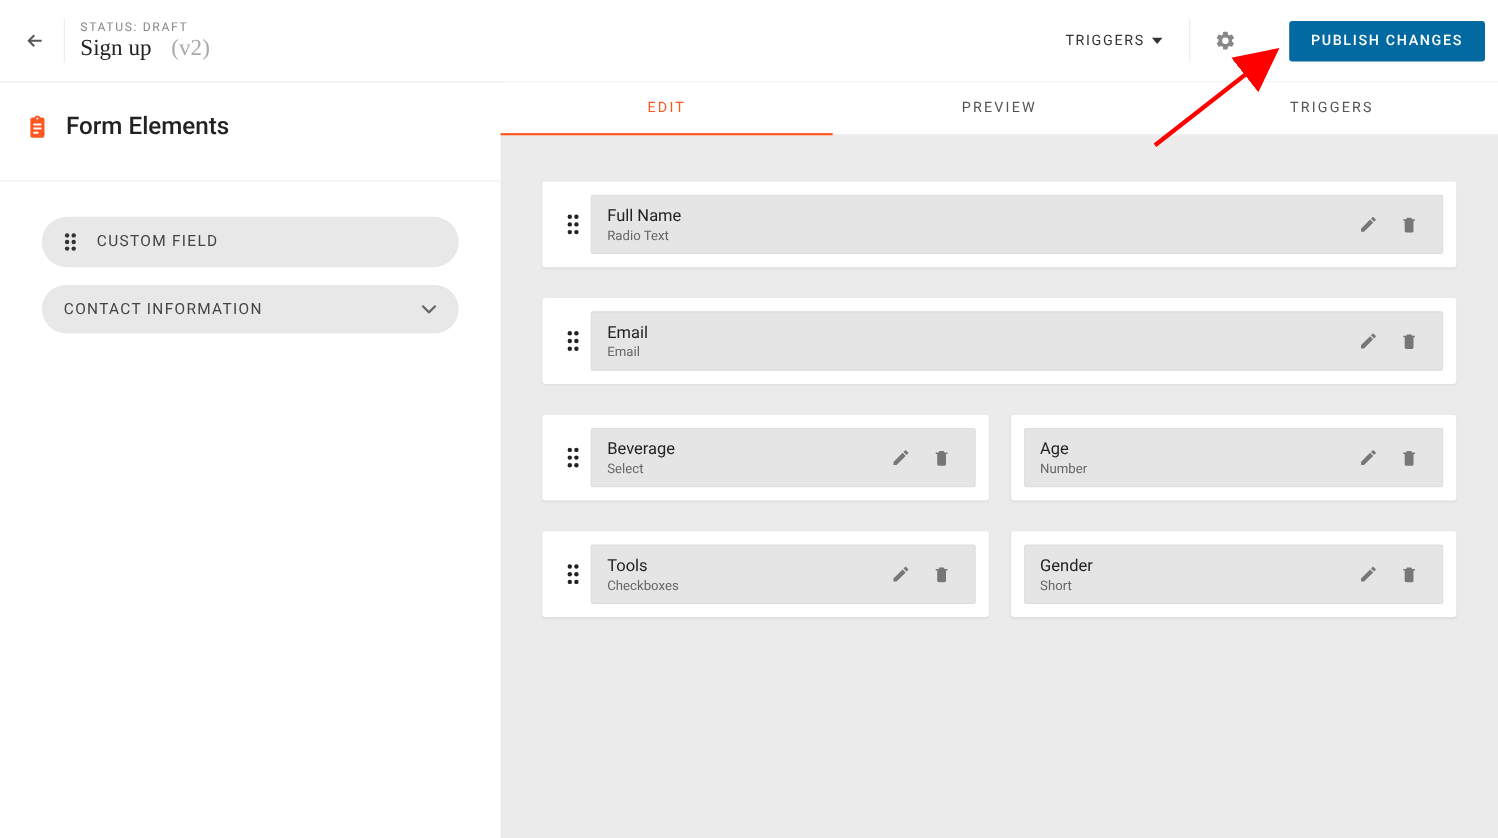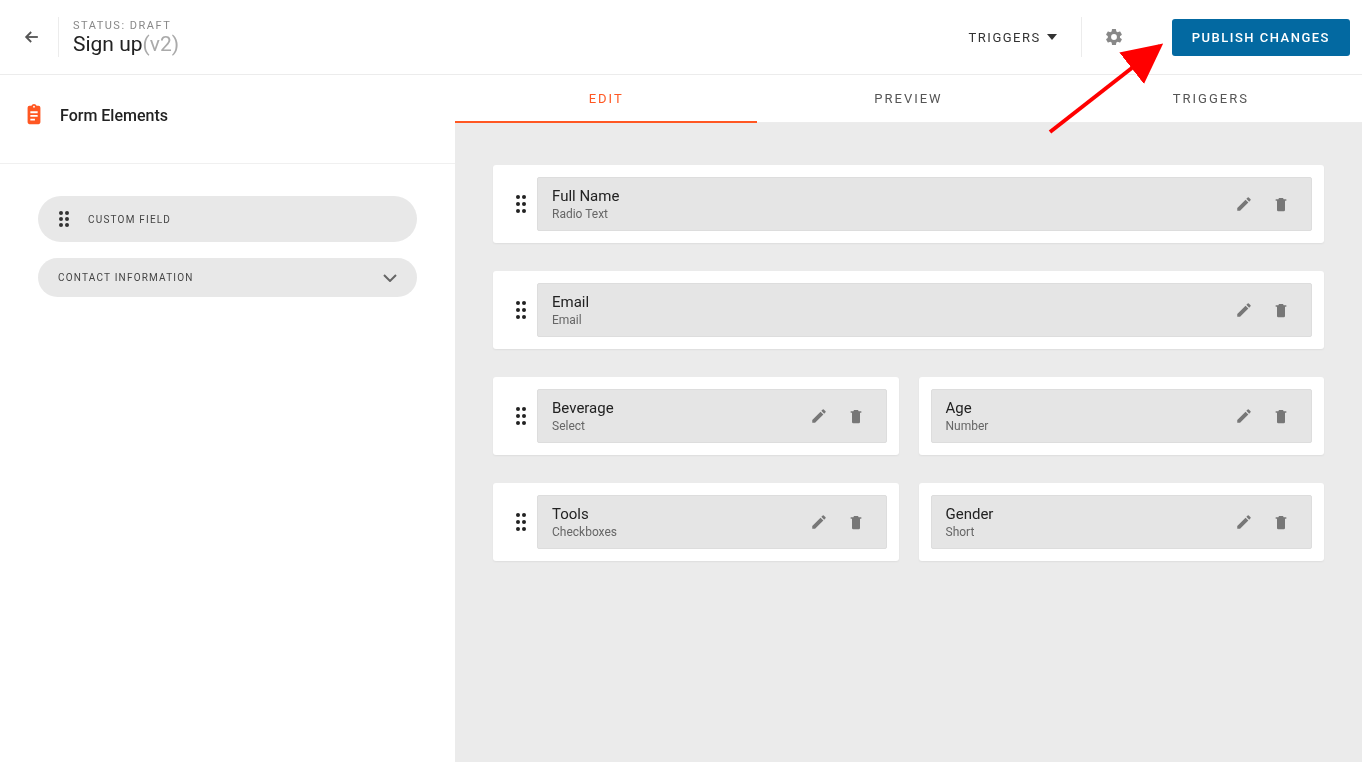--- a/index.html
+++ b/index.html
@@ -29,21 +29,21 @@
   .vsep {
     width: 1px; height: 40px; background: #ececec; margin: 0 14px 0 6px;
   }
   .title-block { flex: 0 0 auto; }
   .status-line {
     font-size: 11px;
     letter-spacing: 1.5px;
     color: #888;
     font-weight: 400;
   }
-  .form-title { font-size: 21px; color: #222; display: flex; align-items: baseline; gap: 0; }
+  .form-title { font-size: 21px; color: #222; display: flex; align-items: baseline; gap: 18px; font-family: Liberation Serif, serif; }
   .form-title .version { color: #aaa; }
 
   .topbar-right {
     margin-left: auto;
     display: flex;
     align-items: center;
     gap: 8px;
   }
   .revisions-btn {
     font-size: 13px;
@@ -82,29 +82,29 @@
   }
   .sidebar-header {
     display: flex; align-items: center; gap: 14px;
     padding: 0 22px 36px 22px;
     border-bottom: 1px solid #f0f0f0;
   }
   .sidebar-header .icon-wrap {
     width: 24px; height: 24px; display:flex; align-items:center; justify-content:center;
     color: #ff5722;
   }
-  .sidebar-header h2 { font-size: 16px; font-weight: 500; color: #222; }
+  .sidebar-header h2 { font-size: 22px; font-weight: 500; color: #222; }
 
   .sidebar-body { padding: 32px 38px; }
   .pill {
     background: #e8e8e8;
     border-radius: 24px;
     padding: 14px 20px;
     display: flex; align-items: center; gap: 18px;
-    font-size: 10px;
+    font-size: 14px;
     letter-spacing: 1.2px;
     color: #444;
     cursor: pointer;
     margin-bottom: 16px;
   }
   .pill .chevron { margin-left: auto; color: #666; }
 
   
   .content { flex: 1; display: flex; flex-direction: column; }
   .tabs {

